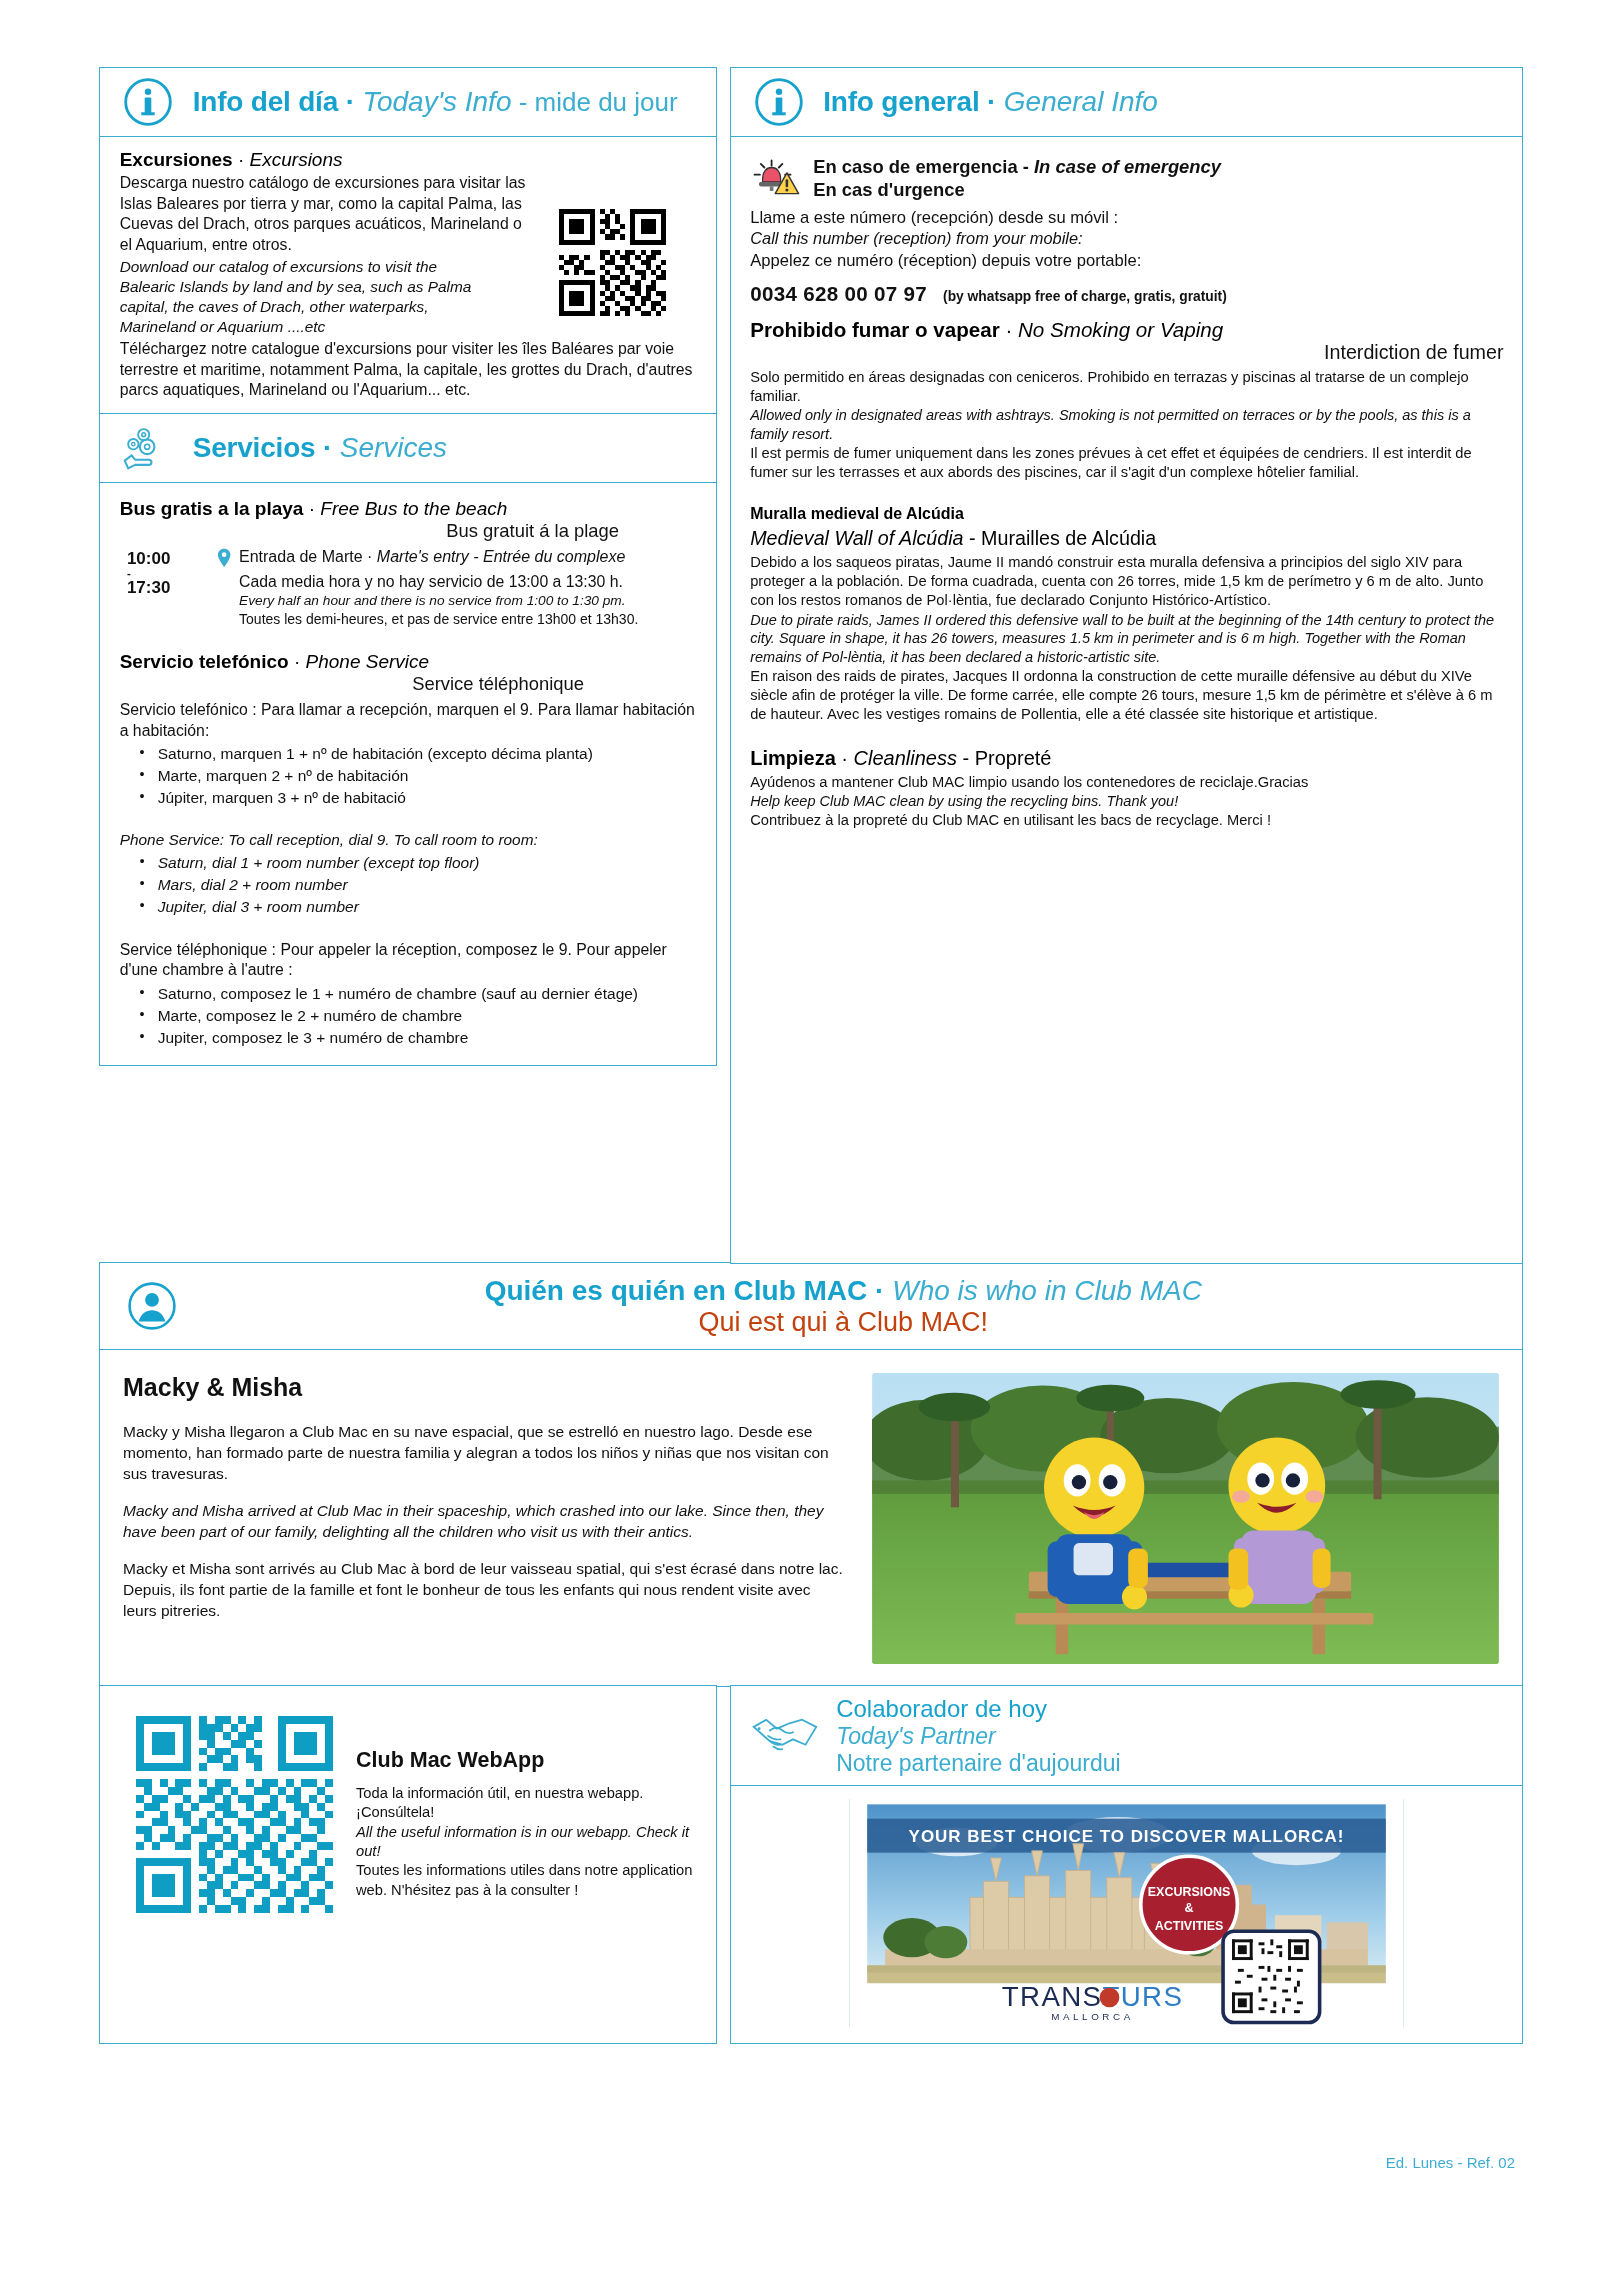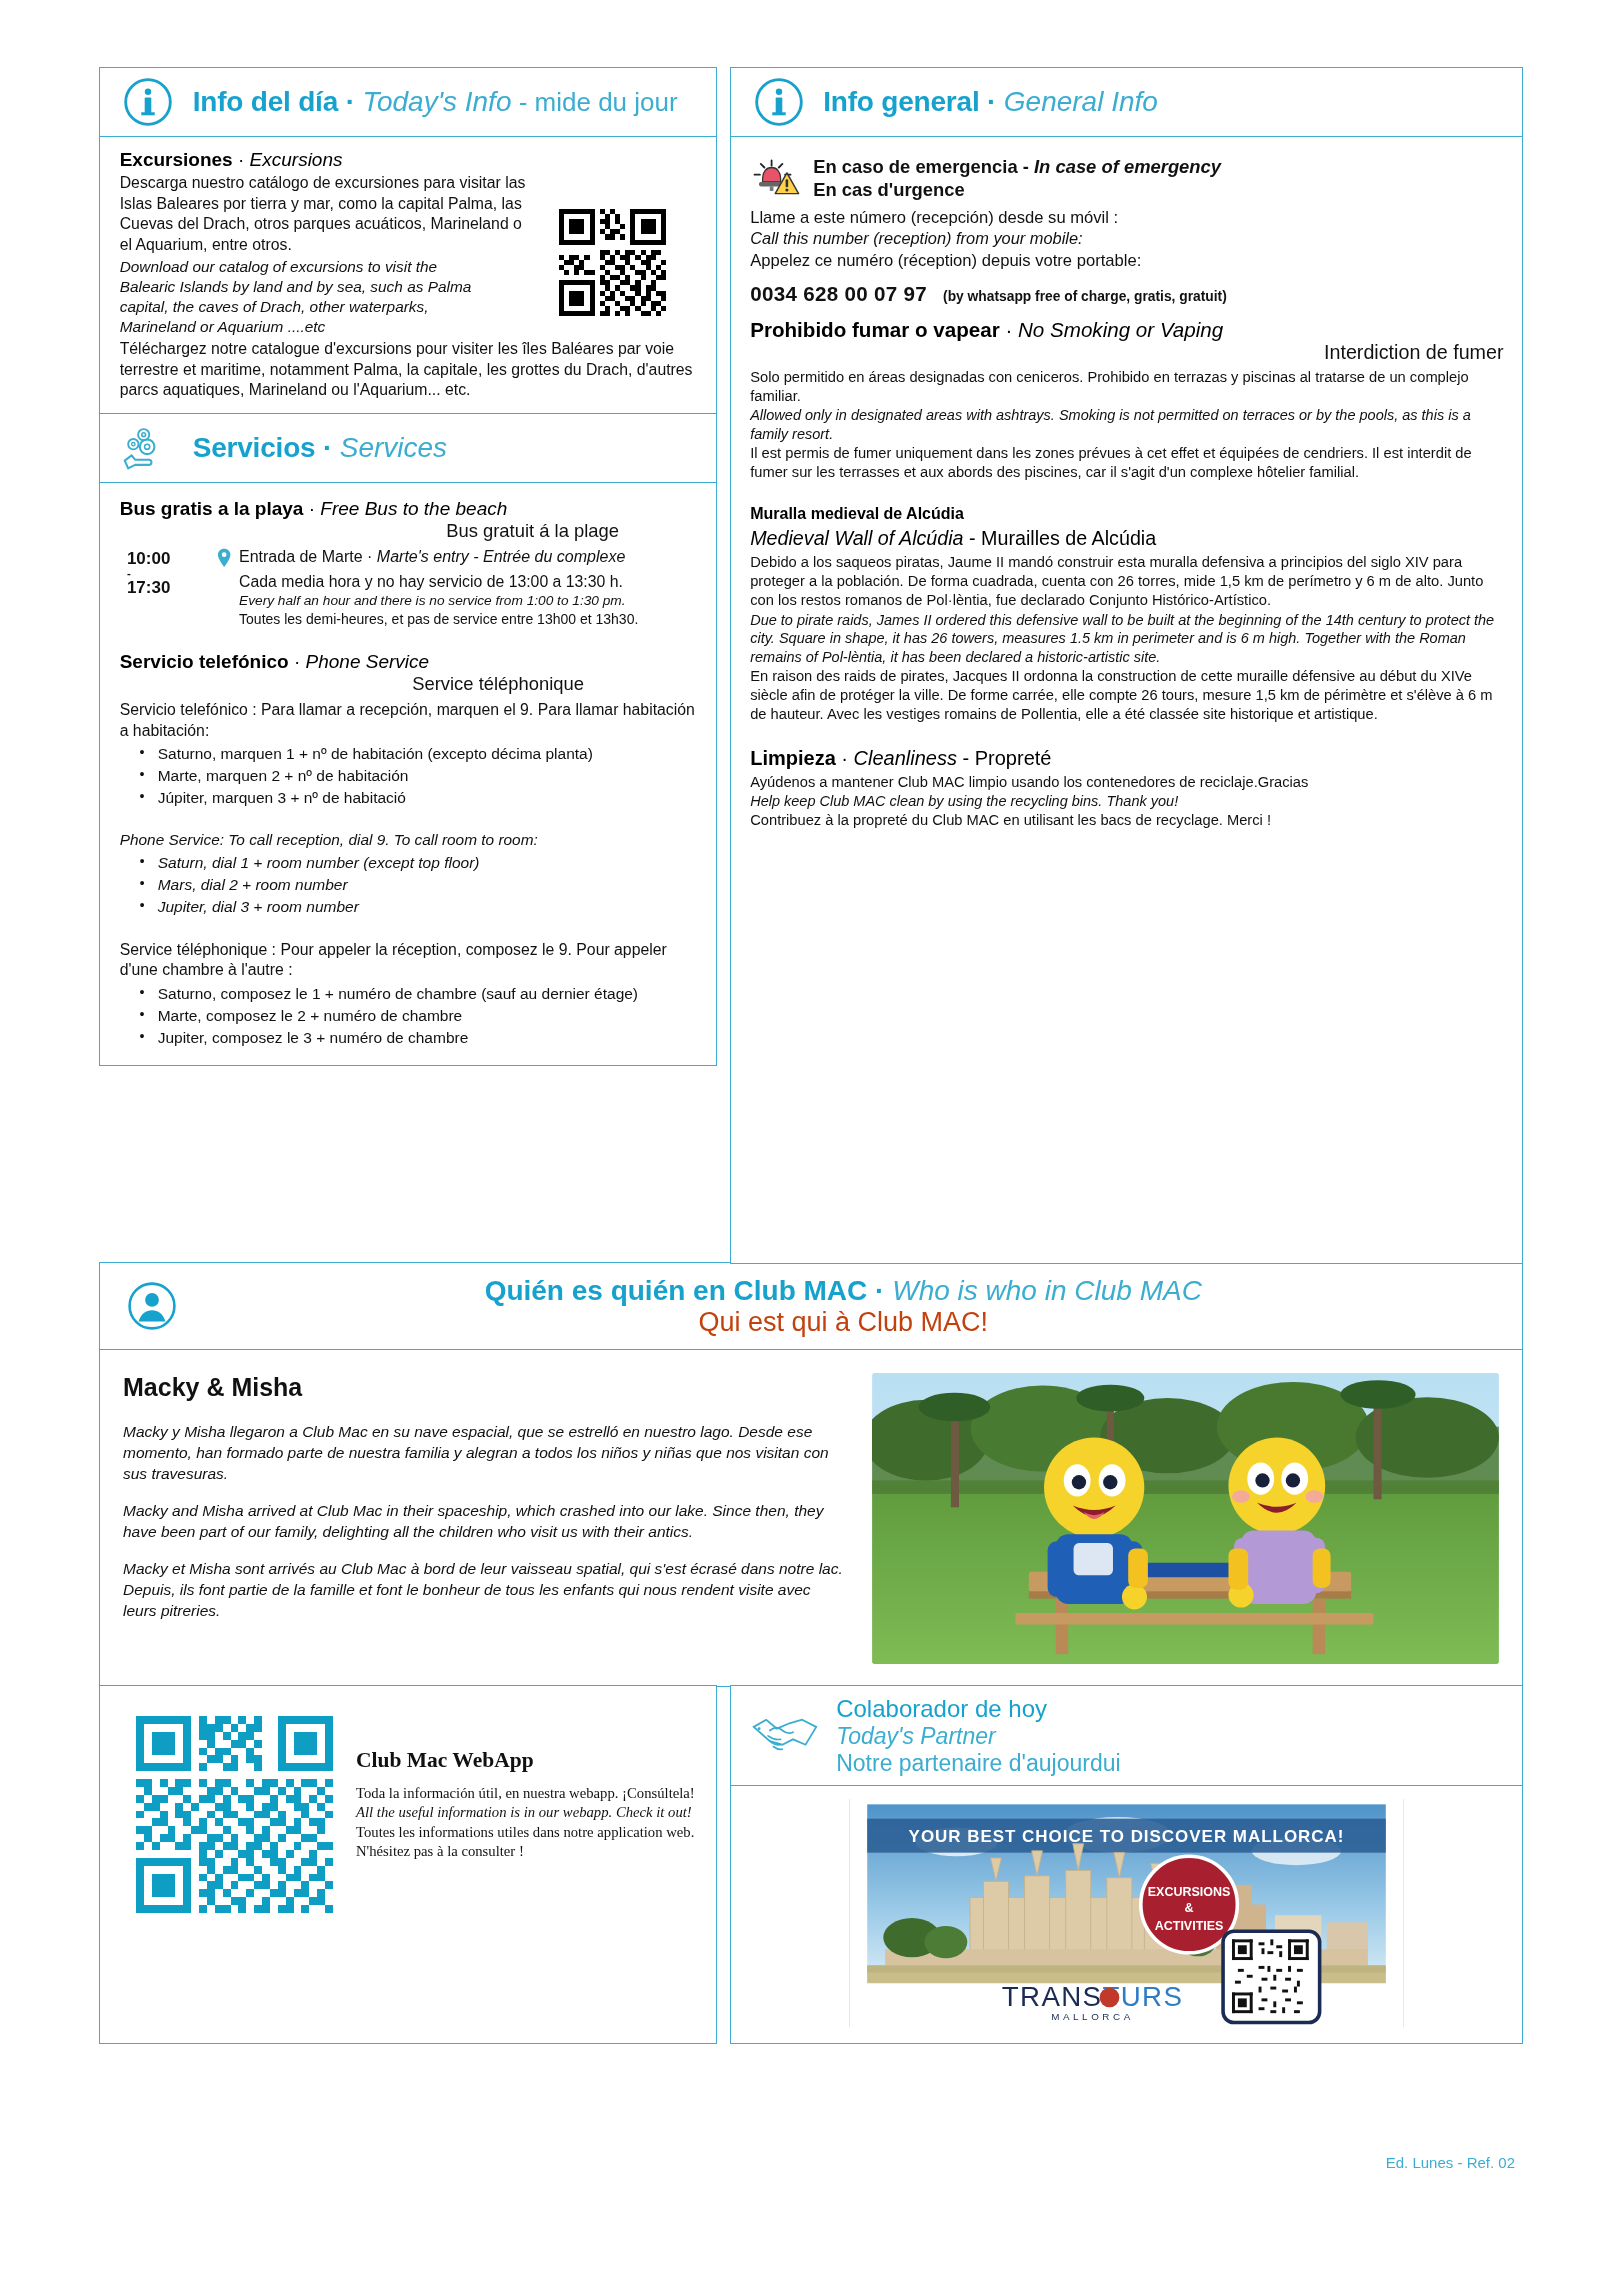--- a/index.html
+++ b/index.html
@@ -111,31 +111,31 @@
   
   .who-hdr { display: flex; align-items: center; padding: 10.7px 12.5px 10.7px 27px; min-height: 77px; }
   .who-txt { flex: 1; text-align: center; line-height: 1.18; }
   .who-es { font-size: 28px; font-weight: bold; color: #17a2cd; }
   .who-en { font-size: 28px; font-style: italic; color: #3aadd1; font-weight: 400; }
   .who-fr { font-size: 27px; color: #c2410c; font-weight: 400; }
 
   .who-body { display: flex; padding: 23px 23px 21.5px 23px; }
   .who-left { flex: 1; padding-right: 25px; }
   .who-left h2 { font-size: 25px; font-weight: bold; margin-bottom: 19.7px; }
-  .who-left p { font-size: 15.5px; line-height: 1.35; margin-bottom: 16px; font-style: italic; }
+  .who-left p { font-size: 15.5px; line-height: 1.35; margin-bottom: 16px; }
   .who-left p.it { font-style: italic; }
   .photo {
     width: 627px; height: 291px; flex: 0 0 627px;
     border-radius: 2.7px; overflow: hidden; position: relative;
   }
 
   
   .bottom { display: flex; gap: 12.5px; align-items: stretch; }
   .webapp-box { width: 618px; }
-  .webapp-inner { display: flex; align-items: flex-start; padding: 30px 18px 27px 36px; font-family: Liberation Serif, serif; }
+  .webapp-inner { display: flex; align-items: flex-start; padding: 30px 18px 27px 36px; }
   .qr-web { width: 197px; height: 197px; flex: 0 0 197px; margin-right: 23px; }
   .webapp-txt { padding-top: 32px; }
   .webapp-txt h3 { font-size: 21.5px; font-weight: bold; margin-bottom: 10.7px; }
   .webapp-txt p { font-size: 14.7px; line-height: 1.32; }
   .webapp-txt p.it { font-style: italic; }
 
   .partner-box { width: 793px; display: flex; flex-direction: column; }
   .partner-hdr { display: flex; align-items: center; padding: 9px 12.5px 9px 19.7px; }
   .hs-ico { width: 70px; flex: 0 0 70px; margin-right: 16px; }
   .partner-ttl { line-height: 1.16; }

